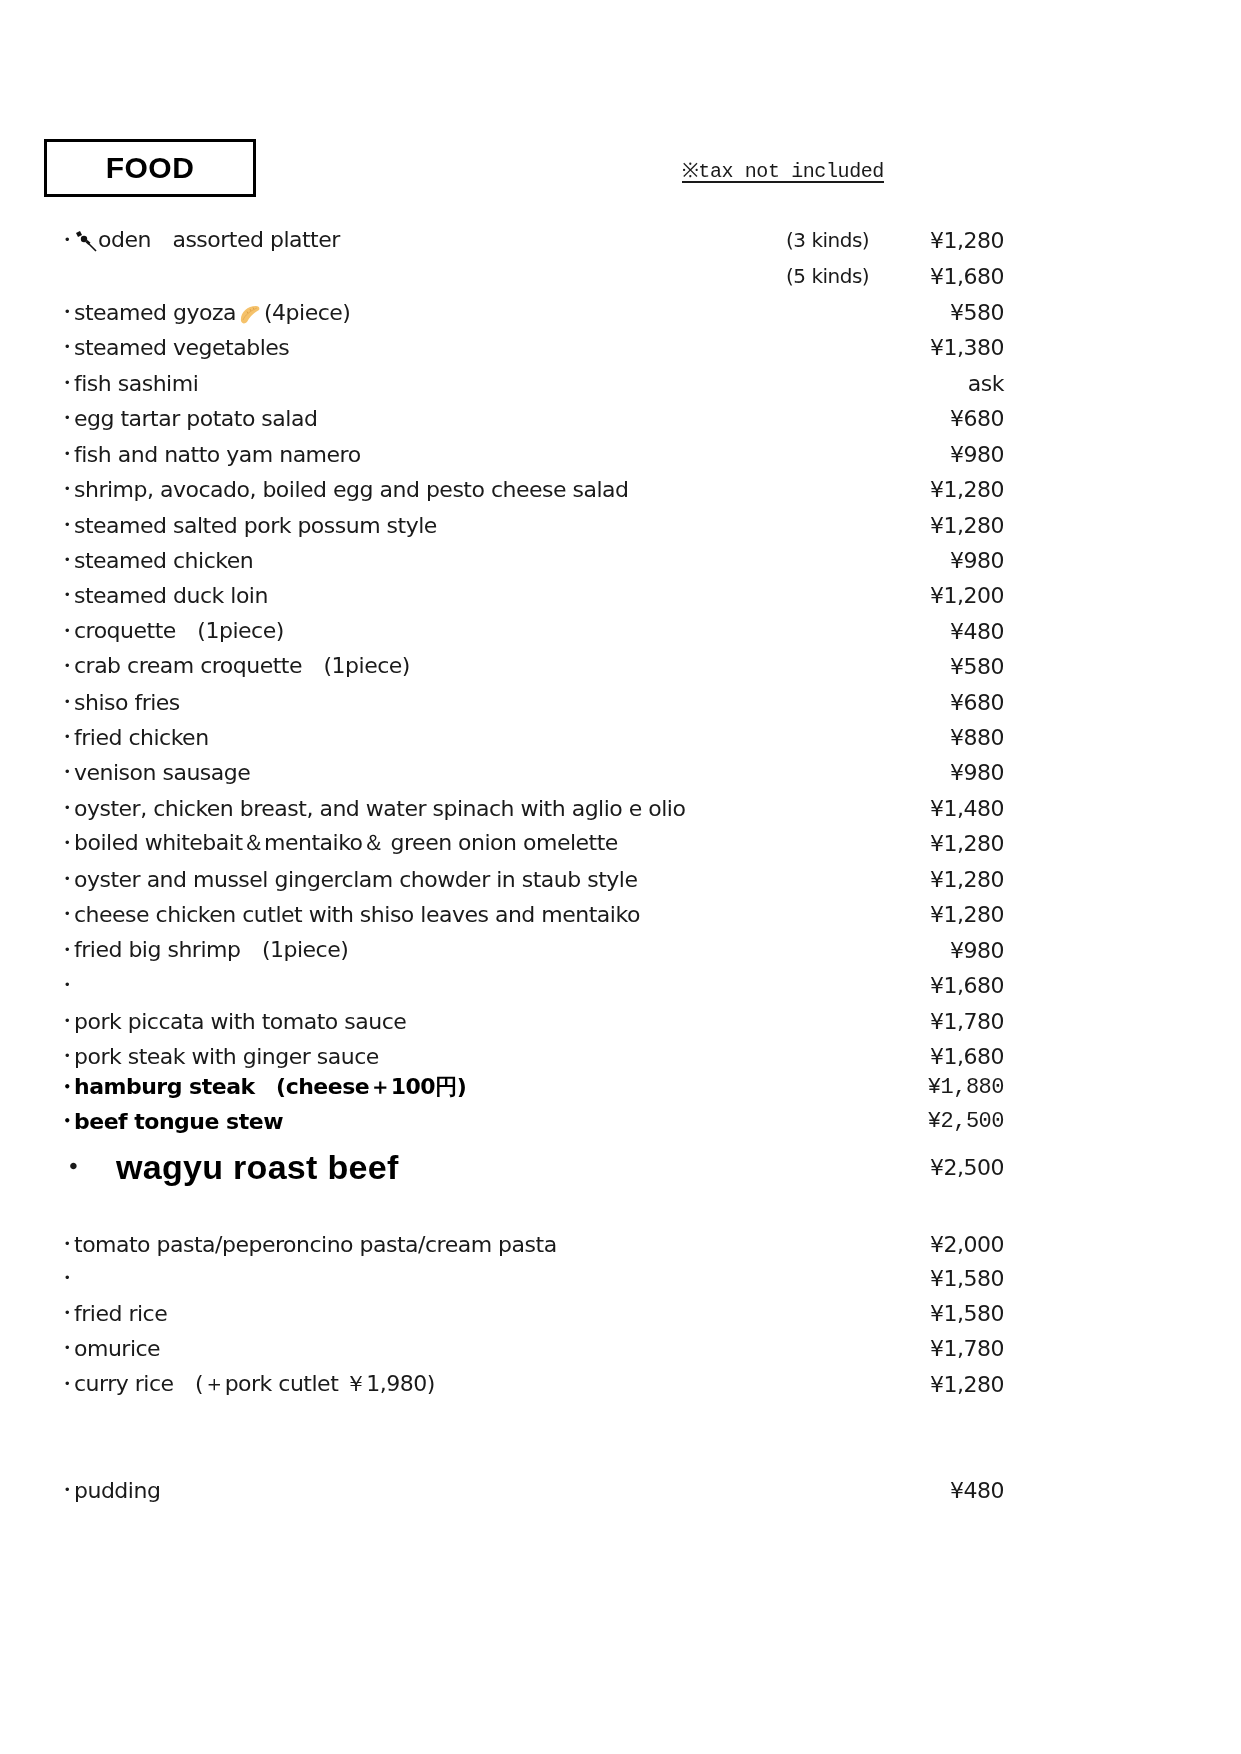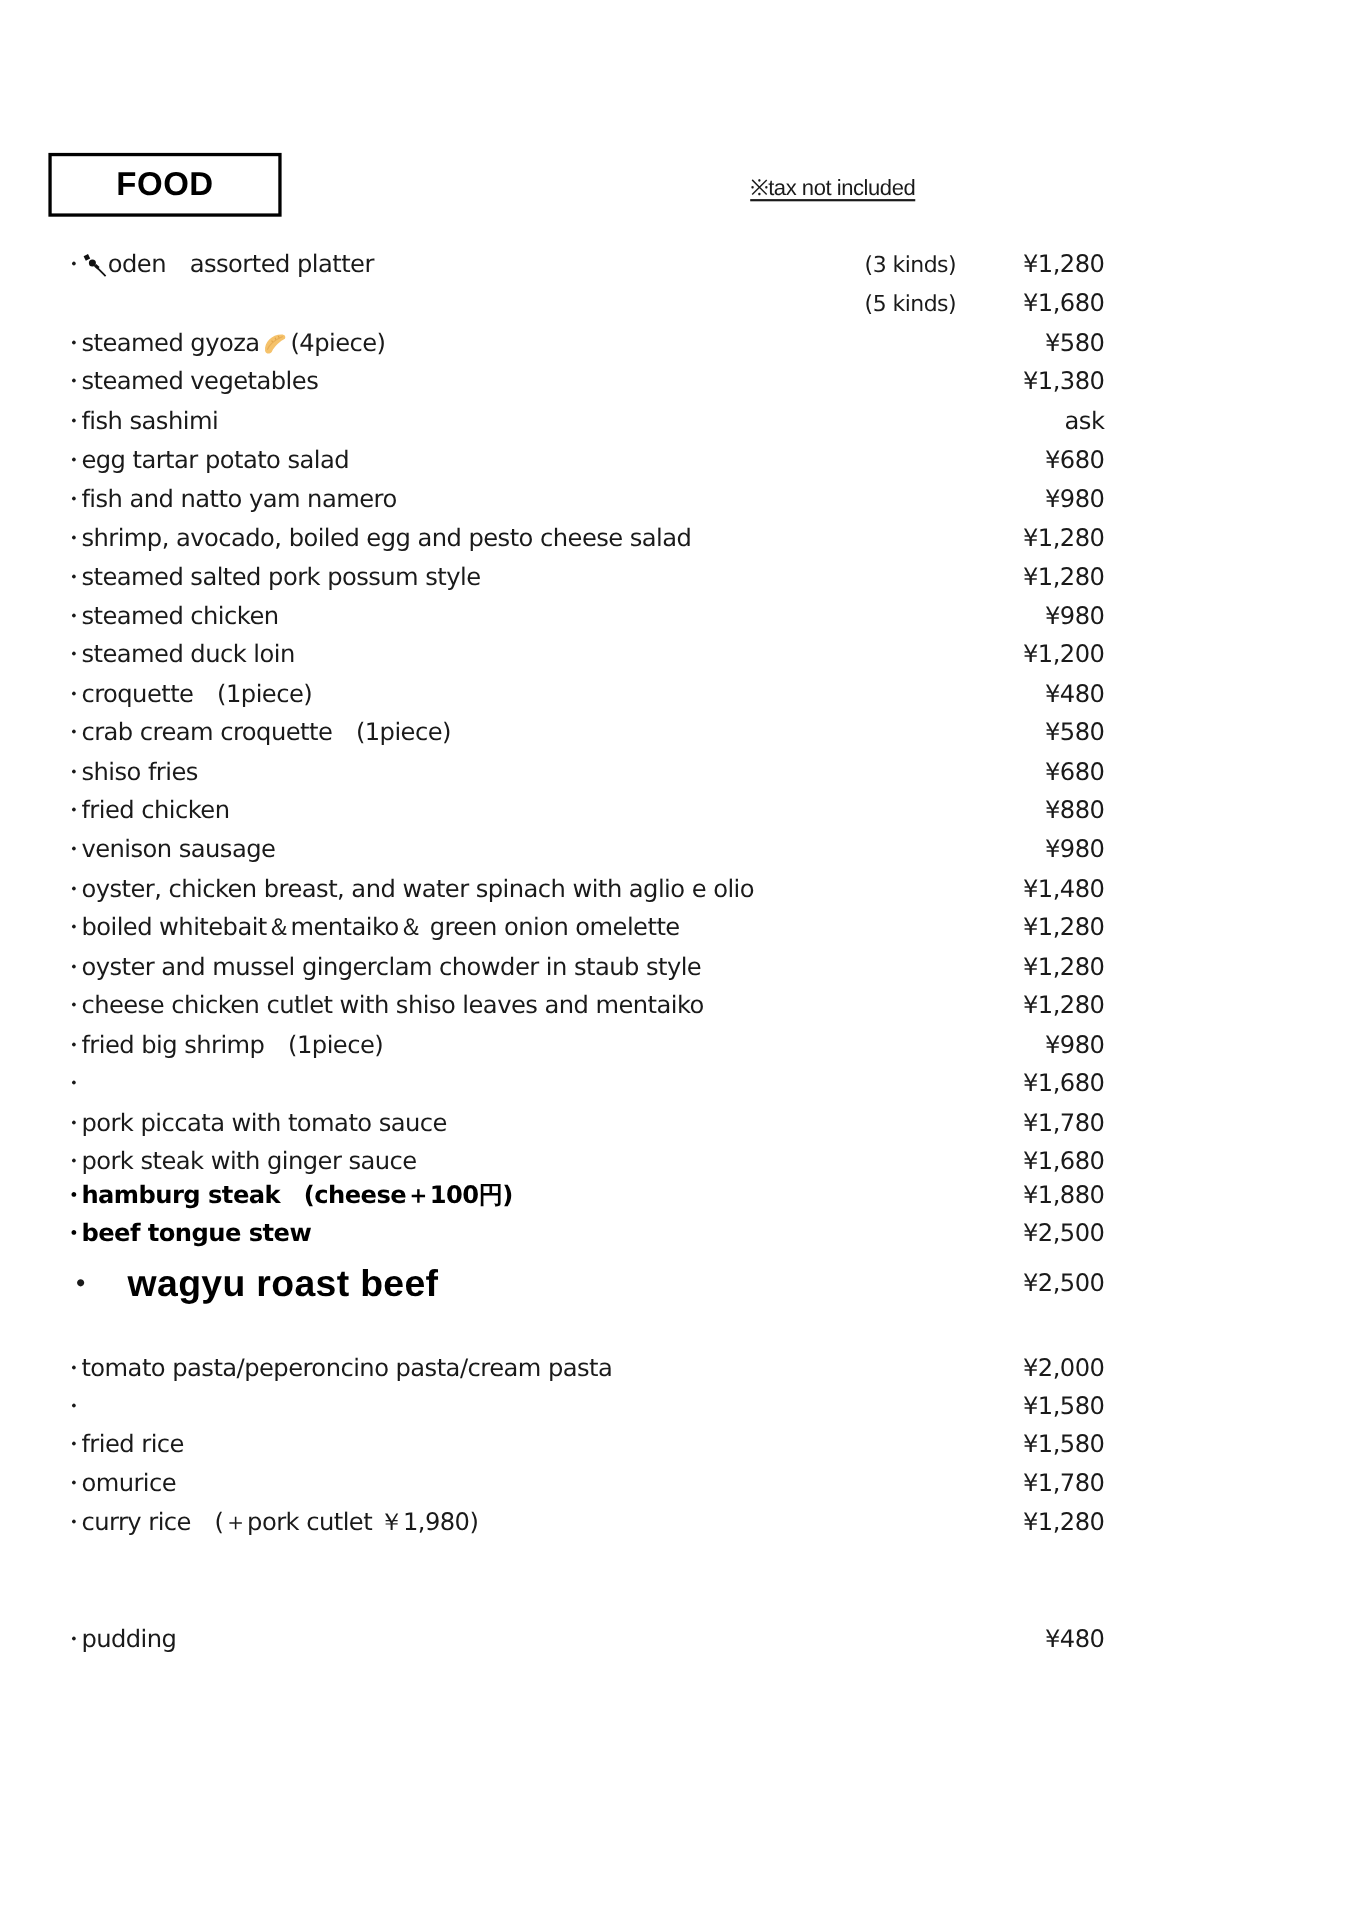--- a/index.html
+++ b/index.html
@@ -32,21 +32,21 @@
       font-family: "Liberation Sans", sans-serif;
       font-weight: bold;
       font-size: 30px;
       color: #000;
       letter-spacing: 0.5px;
     }
     .tax-note {
       position: absolute;
       left: 682px;
       top: 156px;
-      font-family: Liberation Sans, sans-serif;
+      font-family: Liberation Mono, monospace;
       font-size: 20px;
       color: #1a1a1a;
       text-decoration: underline;
       text-underline-offset: 4px;
       letter-spacing: -0.4px;
       text-align: center;
     }
     .row {
       position: absolute;
       left: 56px;
@@ -77,21 +77,21 @@
       font-size: 20px;
       white-space: pre;
     }
     .row .price {
       position: absolute;
       right: 0;
       text-align: right;
       white-space: pre;
     }
     .row.bold { font-weight: bold; color: #000; }
-    .row.bold .price { font-weight: normal; color: #1a1a1a; }
+    .row.bold .price { font-weight: normal; color: #1a1a1a; font-family: Liberation Mono, monospace; }
     .row.big .name {
       font-family: "Liberation Sans", sans-serif;
       font-size: 34px;
       font-weight: bold;
       color: #000;
       letter-spacing: 0.3px;
       margin-left: 28px;
     }
     .row.big .bullet {
       font-size: 34px;

